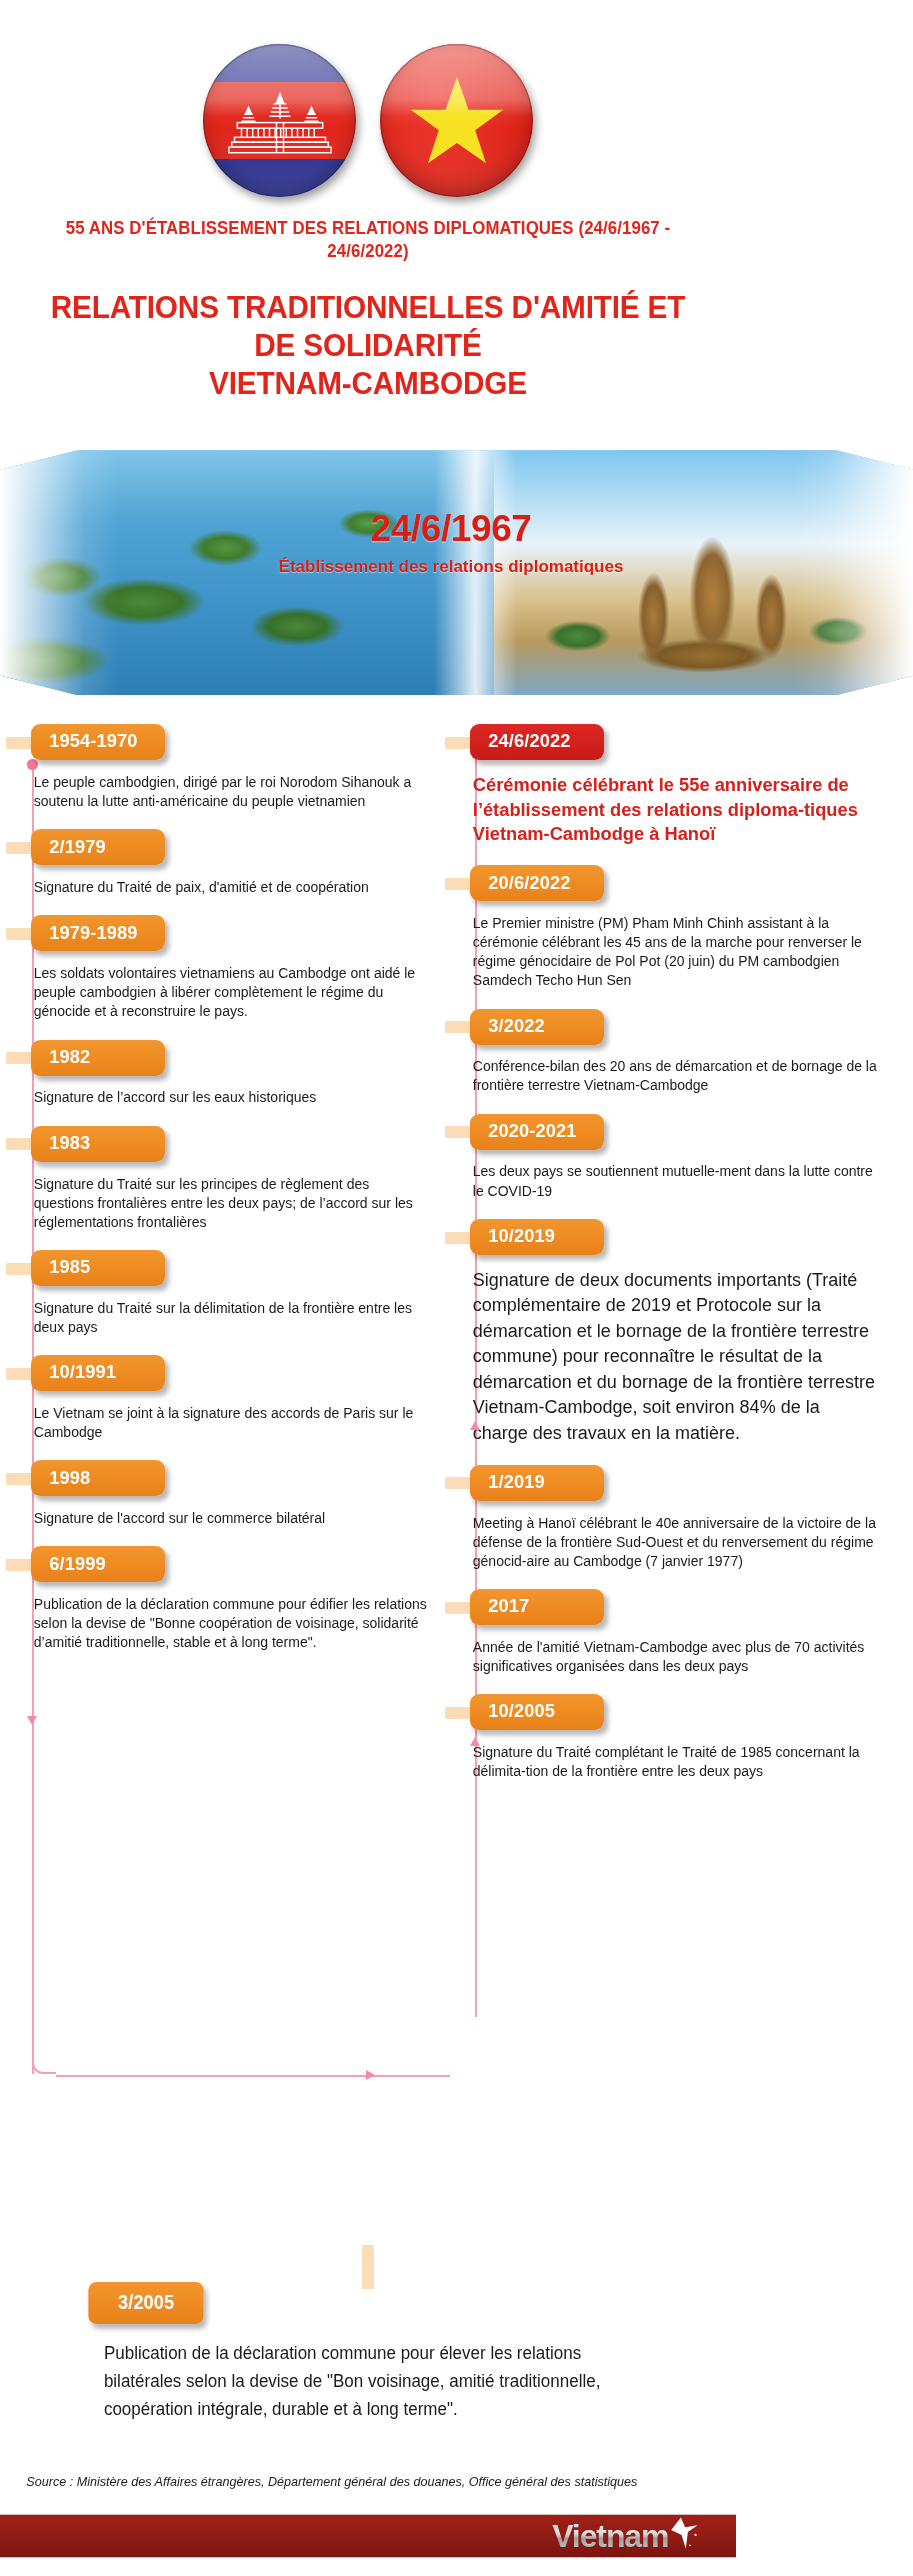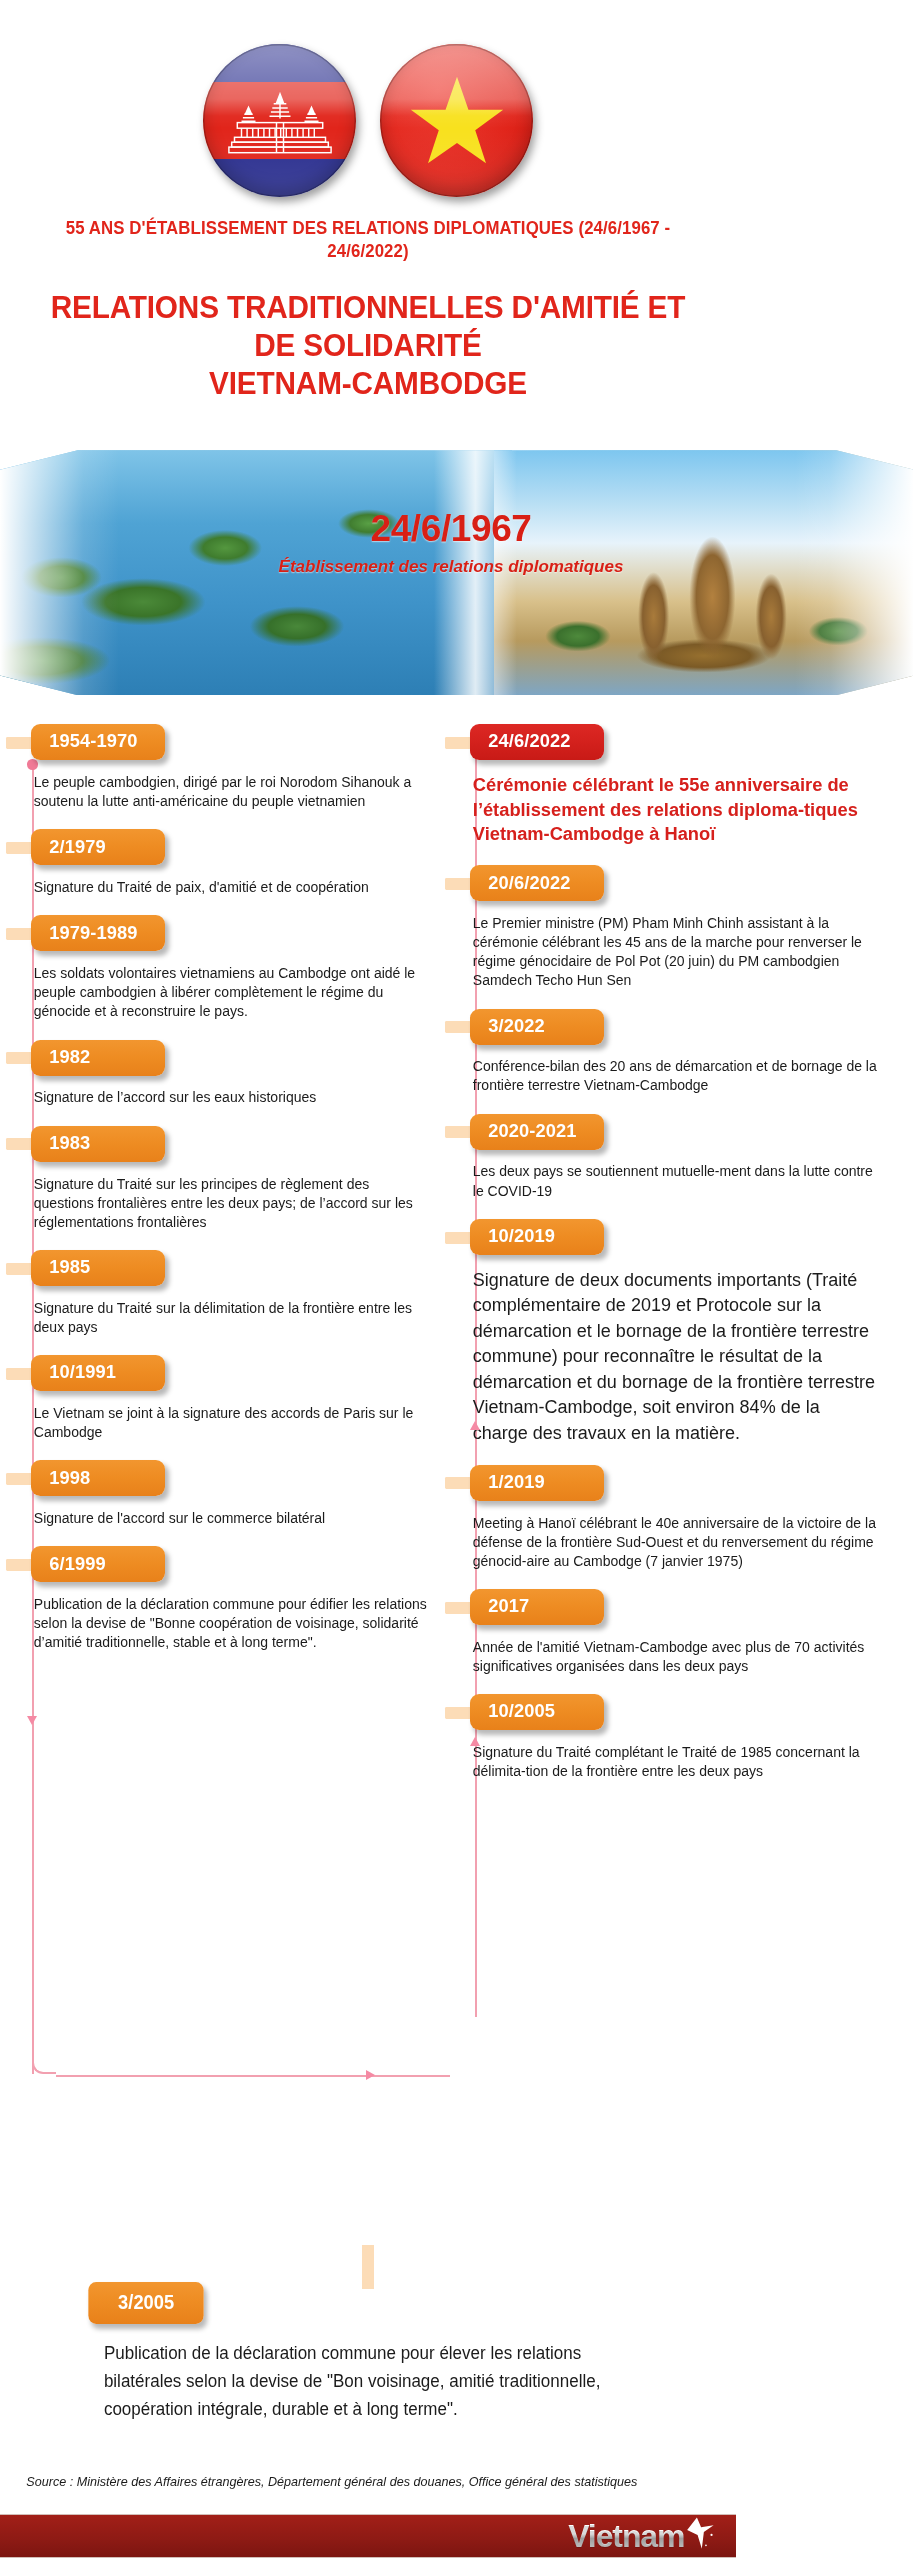--- a/index.html
+++ b/index.html
@@ -137,21 +137,20 @@
     font-size: 37px;
     text-shadow: 0 0.7px 1.4px rgba(255,255,255,0.6);
     letter-spacing: -0.4px;
   }
   .banner-caption {
     color: #d81f15;
     font-weight: bold;
     font-size: 17px;
     margin-top: 7px;
     text-shadow: 0 0.7px 1.4px rgba(255,255,255,0.6);
-    font-style: italic;
   }
 
   
   .timeline {
     position: relative;
     margin-top: 15.5px;
     padding-bottom: 21px;
     min-height: 1547px;
   }
   .col {
@@ -312,21 +311,21 @@
     transform-origin: left;
   }
   .footer-bar {
     margin-top: 21px;
     height: 44px;
     background: linear-gradient(to bottom, #a21f18 0%, #8d1a14 60%, #7c1511 100%);
     border-top: 1.4px solid #d2beb8;
     border-bottom: 1.4px solid #d2beb8;
     display: flex;
     justify-content: flex-end;
-    padding-right: 21px;
+    padding-right: 37px;
     position: relative;
   }
   .vnplus {
     display: flex;
     align-items: center;
     gap: 1.4px;
   }
   .vnplus-text {
     font-size: 32px;
     font-weight: bold;
@@ -468,21 +467,21 @@
         <div class="event">
           <div class="badge-row"><div class="stub"></div><div class="badge">2020-2021</div></div>
           <div class="desc">Les deux pays se soutiennent mutuelle-ment dans la lutte contre le COVID-19</div>
         </div>
         <div class="event">
           <div class="badge-row"><div class="stub"></div><div class="badge">10/2019</div></div>
           <div class="desc small">Signature de deux documents importants (Traité complémentaire de 2019 et Protocole sur la démarcation et le bornage de la frontière terrestre commune) pour reconnaître le résultat de la démarcation et du bornage de la frontière terrestre Vietnam-Cambodge, soit environ 84% de la charge des travaux en la matière.</div>
         </div>
         <div class="event">
           <div class="badge-row"><div class="stub"></div><div class="badge">1/2019</div></div>
-          <div class="desc">Meeting à Hanoï célébrant le 40e anniversaire de la victoire de la défense de la frontière Sud-Ouest et du renversement du régime génocid-aire au Cambodge (7 janvier 1975)</div>
+          <div class="desc">Meeting à Hanoï célébrant le 40e anniversaire de la victoire de la défense de la frontière Sud-Ouest et du renversement du régime génocid-aire au Cambodge (7 janvier 1977)</div>
         </div>
         <div class="event">
           <div class="badge-row"><div class="stub"></div><div class="badge">2017</div></div>
           <div class="desc">Année de l'amitié Vietnam-Cambodge avec plus de 70 activités significatives organisées dans les deux pays</div>
         </div>
         <div class="event">
           <div class="badge-row"><div class="stub"></div><div class="badge">10/2005</div></div>
           <div class="desc">Signature du Traité complétant le Traité de 1985 concernant la délimita-tion de la frontière entre les deux pays</div>
         </div>
       </div>

